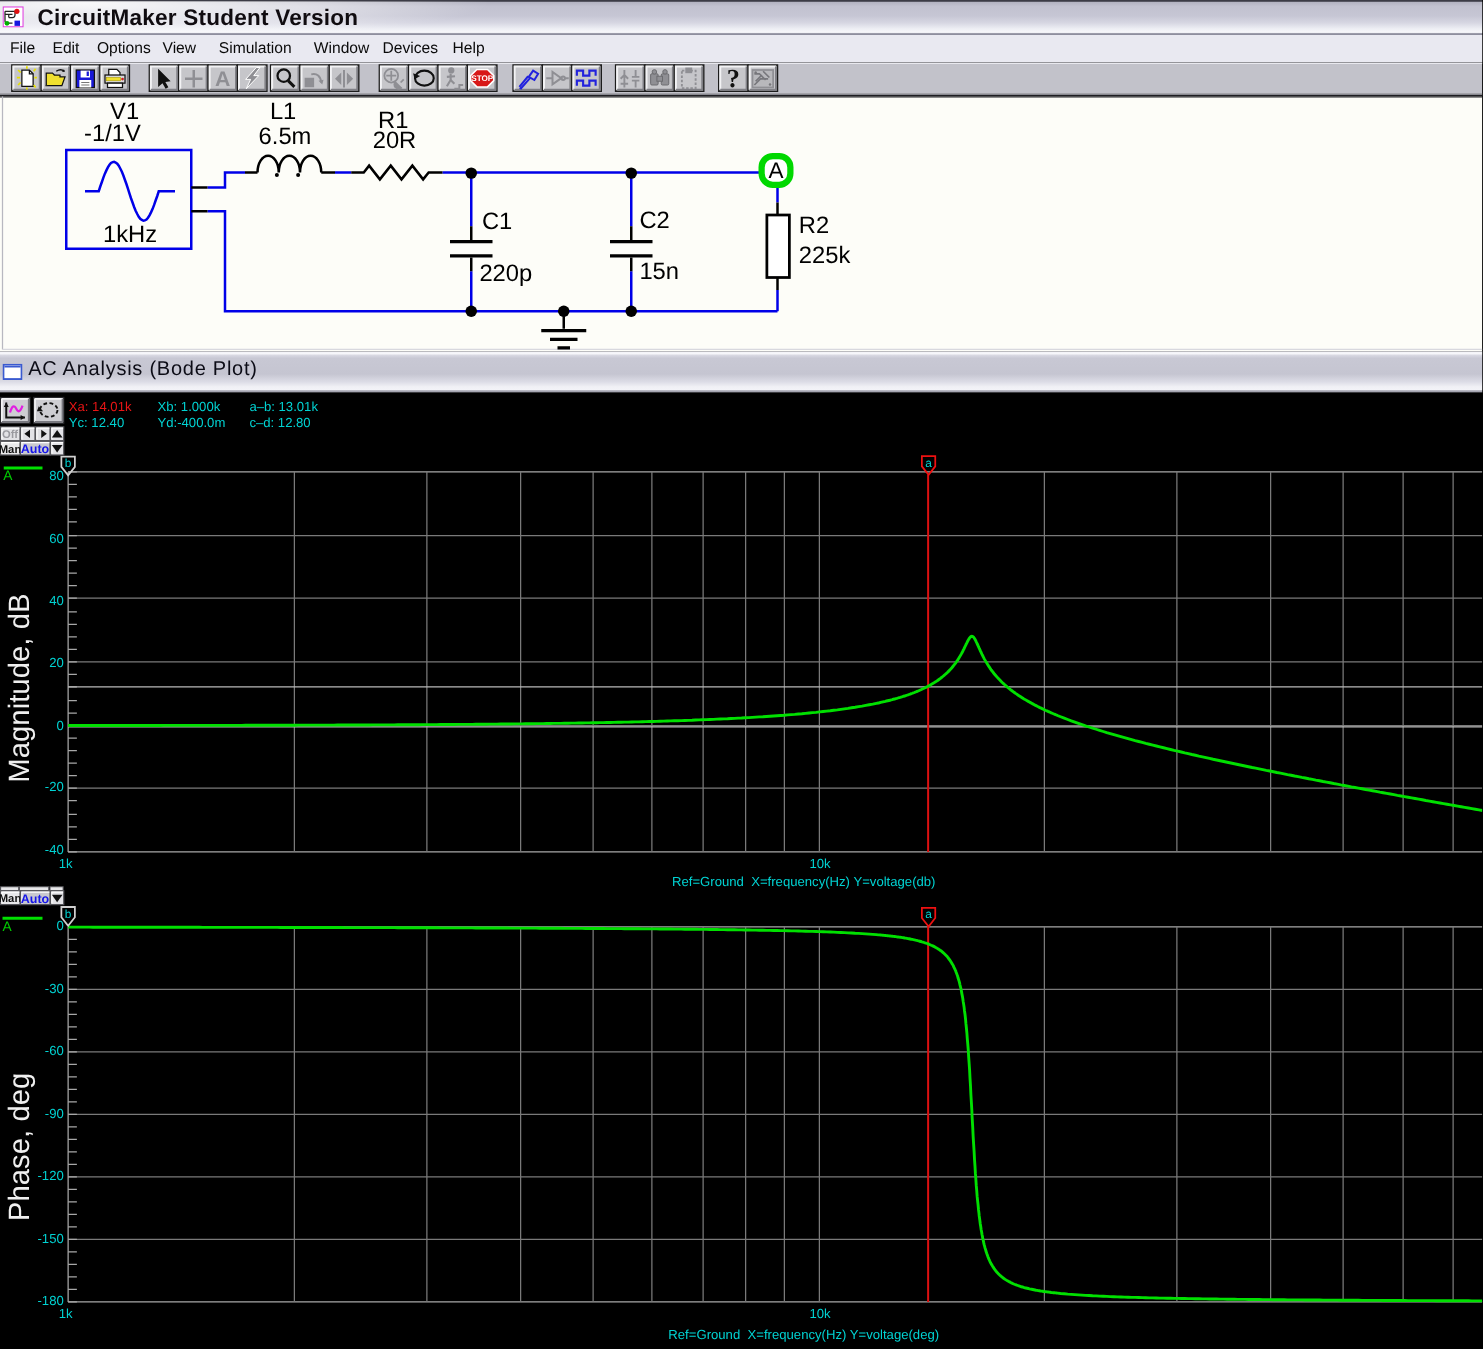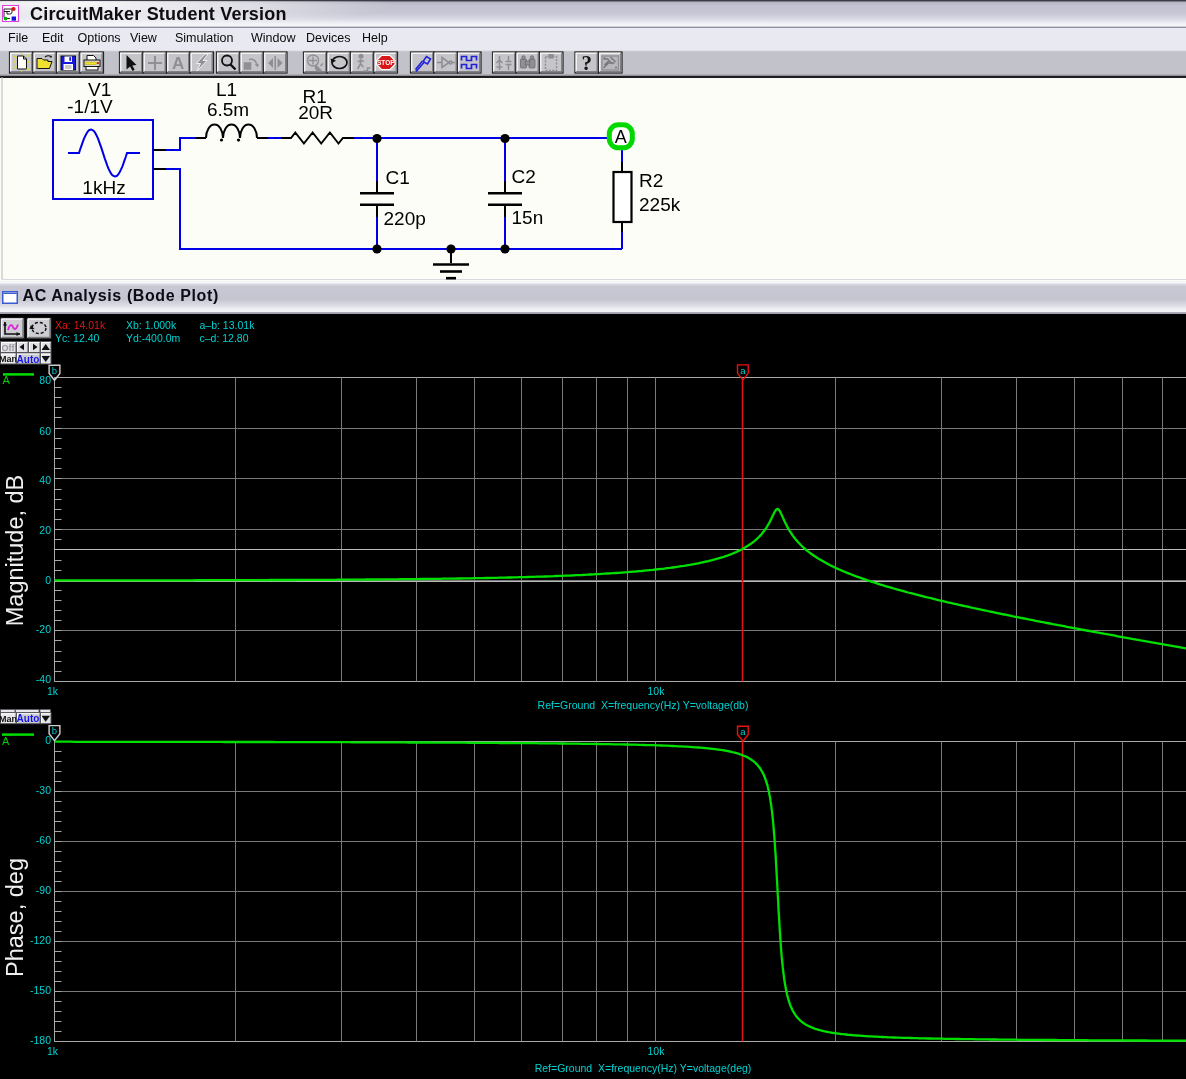--- a/index.html
+++ b/index.html
@@ -6,21 +6,21 @@
 #title{position:absolute;left:0;top:0;width:1186px;height:28px;
 background:linear-gradient(180deg,#3c3c46 0%,#3c3c46 3.5%,#b4b4c2 7%,#c2c2d0 18%,#c6c6d4 45%,#d6d6e2 65%,#edeef4 82%,#f5f5f9 90%,#f0f0f5 94%,#8e8e9e 96%,#8e8e9e 100%)}
 #title .hl{position:absolute;left:0;top:1px;width:680px;height:25px;background:radial-gradient(70% 180% at 10% 6%,rgba(255,255,255,0.9) 0%,rgba(255,255,255,0.45) 40%,rgba(255,255,255,0) 68%)}
 #title .t{position:absolute;left:30px;top:4px;font-size:18px;font-weight:bold;color:#100c10;letter-spacing:0.2px}
 #menu{position:absolute;left:0;top:28px;width:1186px;height:22px;background:#e9e9f1;font-size:12.5px;color:#0a0a0a}
 #menu span{position:absolute;top:3px}
 #tb{position:absolute;left:0;top:50px}
 #schemwrap{position:absolute;left:0;top:77px}
 #actitle{position:absolute;left:0;top:281px;width:1186px;height:33px;
 background:linear-gradient(180deg,#f2f2f7 0%,#f6f6fa 6%,#d8d8e2 10%,#c8c8d4 17%,#c5c5d1 55%,#dcdce6 74%,#f0f0f5 86%,#f3f3f8 94%,#a8a8b4 95.5%,#a0a0ac 100%)}
-#actitle .t{position:absolute;left:22.5px;top:6px;font-size:16px;letter-spacing:0.6px;font-weight:bold;color:#0c0c16}
+#actitle .t{position:absolute;left:22.5px;top:6px;font-size:16px;letter-spacing:0.6px;font-weight:normal;color:#0c0c16}
 #plotwrap{position:absolute;left:0;top:314px}
 .sch text{font-size:19px;fill:#000}
 .ax{font-size:10.5px;fill:#00d2d2;font-family:"Liberation Sans",sans-serif}
 .meas{font-size:10.5px;fill:#00d2d2;font-family:"Liberation Sans",sans-serif}
 .tg{font-size:9.5px;fill:#00d2d2;font-family:"Liberation Sans",sans-serif}
 .leg{font-size:11px;fill:#00cc00;font-family:"Liberation Sans",sans-serif}
 .off{font-size:9px;fill:#9a9aa0;font-weight:bold}
 .man{font-size:9px;fill:#111;font-weight:bold}
 .auto{font-size:10px;fill:#1515e8;font-weight:bold}
 svg text{font-family:"Liberation Sans",sans-serif}

